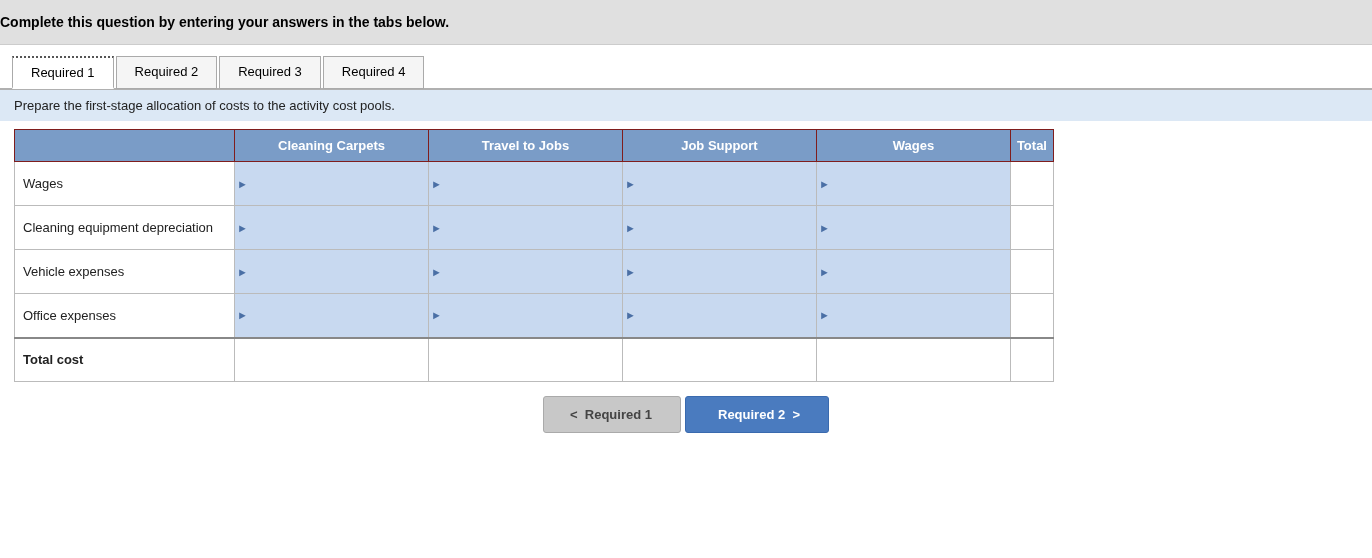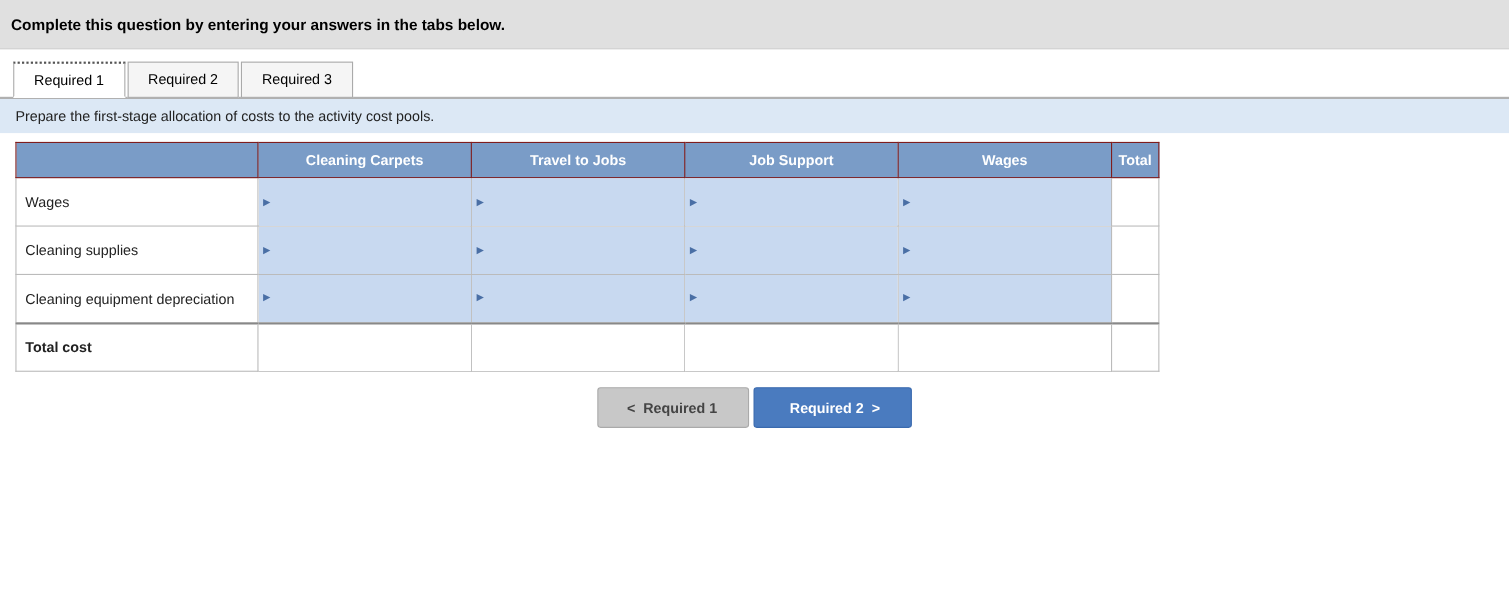--- a/index.html
+++ b/index.html
@@ -6,21 +6,21 @@
     body {
       font-family: Arial, sans-serif;
       font-size: 13px;
       background: #fff;
       width: 1372px;
       min-height: 558px;
     }
 
     .instruction-bar {
       background: #e0e0e0;
-      padding: 14px 10px;
+      padding: 14px 0;
       font-weight: bold;
       font-size: 14px;
       border-bottom: 1px solid #ccc;
     }
 
     .tabs-container {
       display: flex;
       padding: 10px 12px 0 12px;
       border-bottom: 2px solid #b0b0b0;
       background: #fff;
@@ -173,20 +173,23 @@
 <div class="tabs-container">
   <div class="tab active">
     <span>Required 1</span>
   </div>
   <div class="tab">
     <span>Required 2</span>
   </div>
   <div class="tab">
     <span>Required 3</span>
   </div>
+  <div class="tab">
+    <span>Required 4</span>
+  </div>
 </div>
 
 <div class="sub-instruction">
   <span>Prepare the first-stage allocation of costs to the activity cost pools.</span>
 </div>
 
 <div class="table-wrapper">
   <table>
     <thead>
       <tr>
@@ -234,50 +237,20 @@
         </td>
         <td class="input-cell blue-bg">
           <div class="input-with-arrow">
             <span class="cell-arrow">►</span>
             <input type="text" style="">
           </div>
         </td>
         <td class="total-cell"></td>
       </tr>
 
-      <tr>
-        <td class="row-label">
-          <span>Cleaning supplies</span>
-        </td>
-        <td class="input-cell blue-bg">
-          <div class="input-with-arrow">
-            <span class="cell-arrow">►</span>
-            <input type="text" style="">
-          </div>
-        </td>
-        <td class="input-cell blue-bg">
-          <div class="input-with-arrow">
-            <span class="cell-arrow">►</span>
-            <input type="text" style="">
-          </div>
-        </td>
-        <td class="input-cell blue-bg">
-          <div class="input-with-arrow">
-            <span class="cell-arrow">►</span>
-            <input type="text" style="">
-          </div>
-        </td>
-        <td class="input-cell blue-bg">
-          <div class="input-with-arrow">
-            <span class="cell-arrow">►</span>
-            <input type="text" style="">
-          </div>
-        </td>
-        <td class="total-cell"></td>
-      </tr>
 
       <tr>
         <td class="row-label">
           <span>Cleaning equipment depreciation</span>
         </td>
         <td class="input-cell blue-bg">
           <div class="input-with-arrow">
             <span class="cell-arrow">►</span>
             <input type="text" style="">
           </div>
@@ -296,21 +269,81 @@
         </td>
         <td class="input-cell blue-bg">
           <div class="input-with-arrow">
             <span class="cell-arrow">►</span>
             <input type="text" style="">
           </div>
         </td>
         <td class="total-cell"></td>
       </tr>
 
-
+      <tr>
+        <td class="row-label">
+          <span>Vehicle expenses</span>
+        </td>
+        <td class="input-cell blue-bg">
+          <div class="input-with-arrow">
+            <span class="cell-arrow">►</span>
+            <input type="text" style="">
+          </div>
+        </td>
+        <td class="input-cell blue-bg">
+          <div class="input-with-arrow">
+            <span class="cell-arrow">►</span>
+            <input type="text" style="">
+          </div>
+        </td>
+        <td class="input-cell blue-bg">
+          <div class="input-with-arrow">
+            <span class="cell-arrow">►</span>
+            <input type="text" style="">
+          </div>
+        </td>
+        <td class="input-cell blue-bg">
+          <div class="input-with-arrow">
+            <span class="cell-arrow">►</span>
+            <input type="text" style="">
+          </div>
+        </td>
+        <td class="total-cell"></td>
+      </tr>
+
+      <tr>
+        <td class="row-label">
+          <span>Office expenses</span>
+        </td>
+        <td class="input-cell blue-bg">
+          <div class="input-with-arrow">
+            <span class="cell-arrow">►</span>
+            <input type="text" style="">
+          </div>
+        </td>
+        <td class="input-cell blue-bg">
+          <div class="input-with-arrow">
+            <span class="cell-arrow">►</span>
+            <input type="text" style="">
+          </div>
+        </td>
+        <td class="input-cell blue-bg">
+          <div class="input-with-arrow">
+            <span class="cell-arrow">►</span>
+            <input type="text" style="">
+          </div>
+        </td>
+        <td class="input-cell blue-bg">
+          <div class="input-with-arrow">
+            <span class="cell-arrow">►</span>
+            <input type="text" style="">
+          </div>
+        </td>
+        <td class="total-cell"></td>
+      </tr>
 
 
       <tr class="total-row">
         <td class="row-label">
           <span>Total cost</span>
         </td>
         <td class="input-cell"></td>
         <td class="input-cell"></td>
         <td class="input-cell"></td>
         <td class="input-cell"></td>

